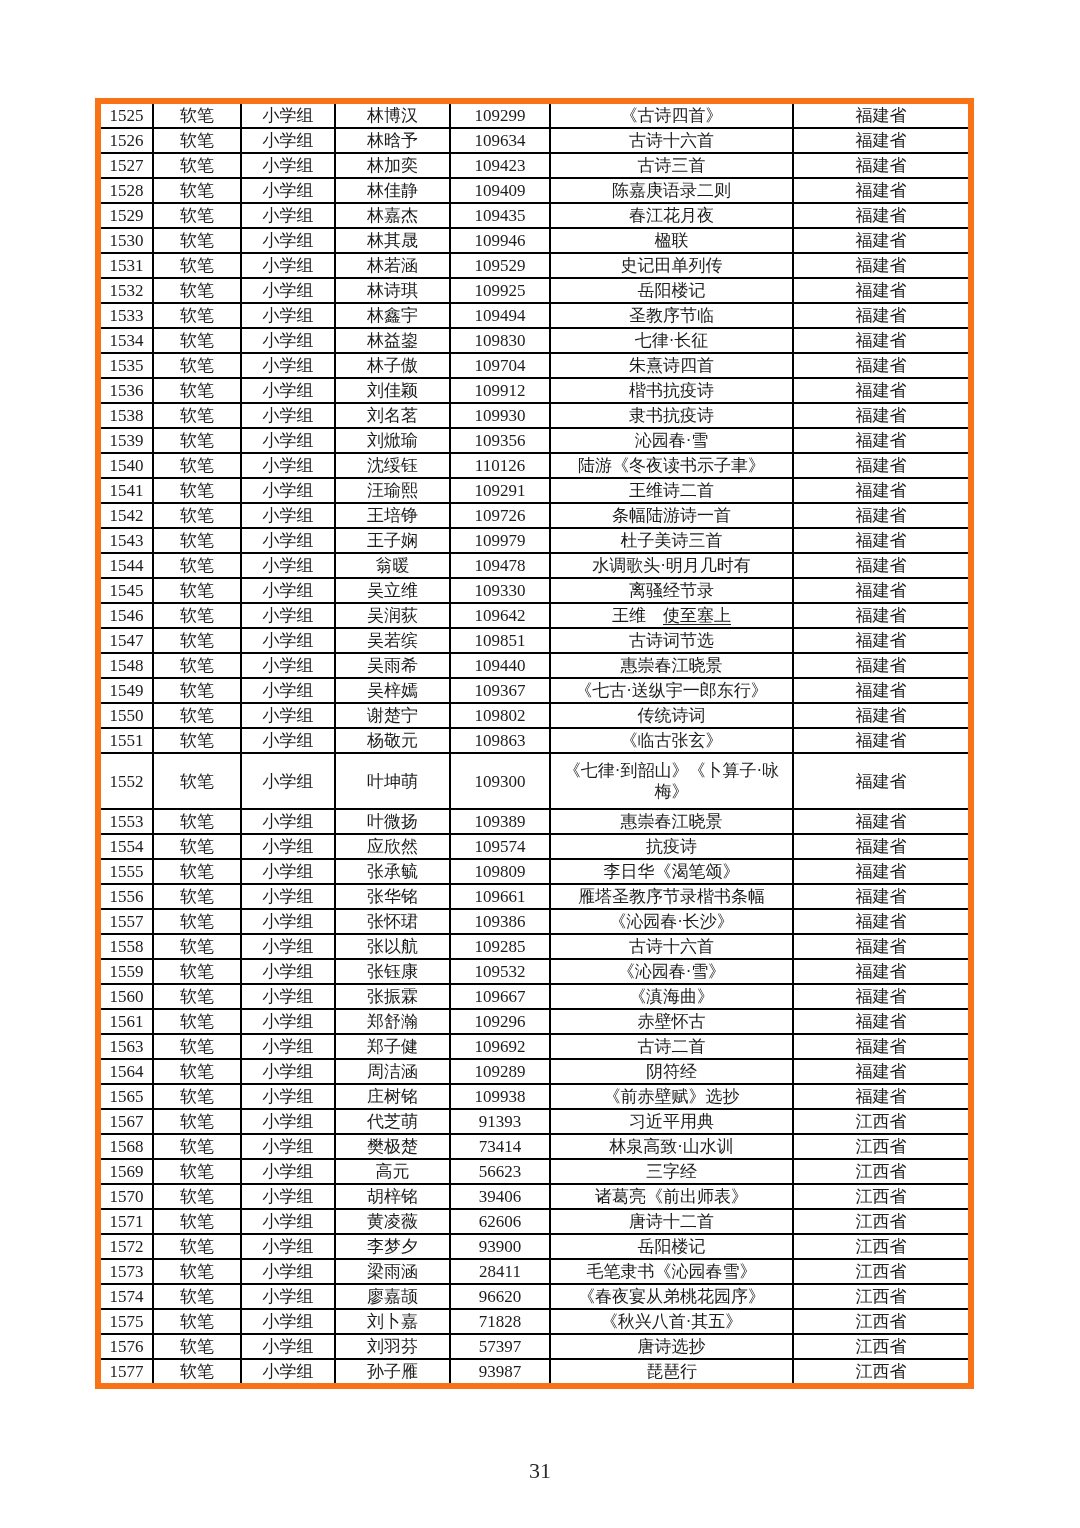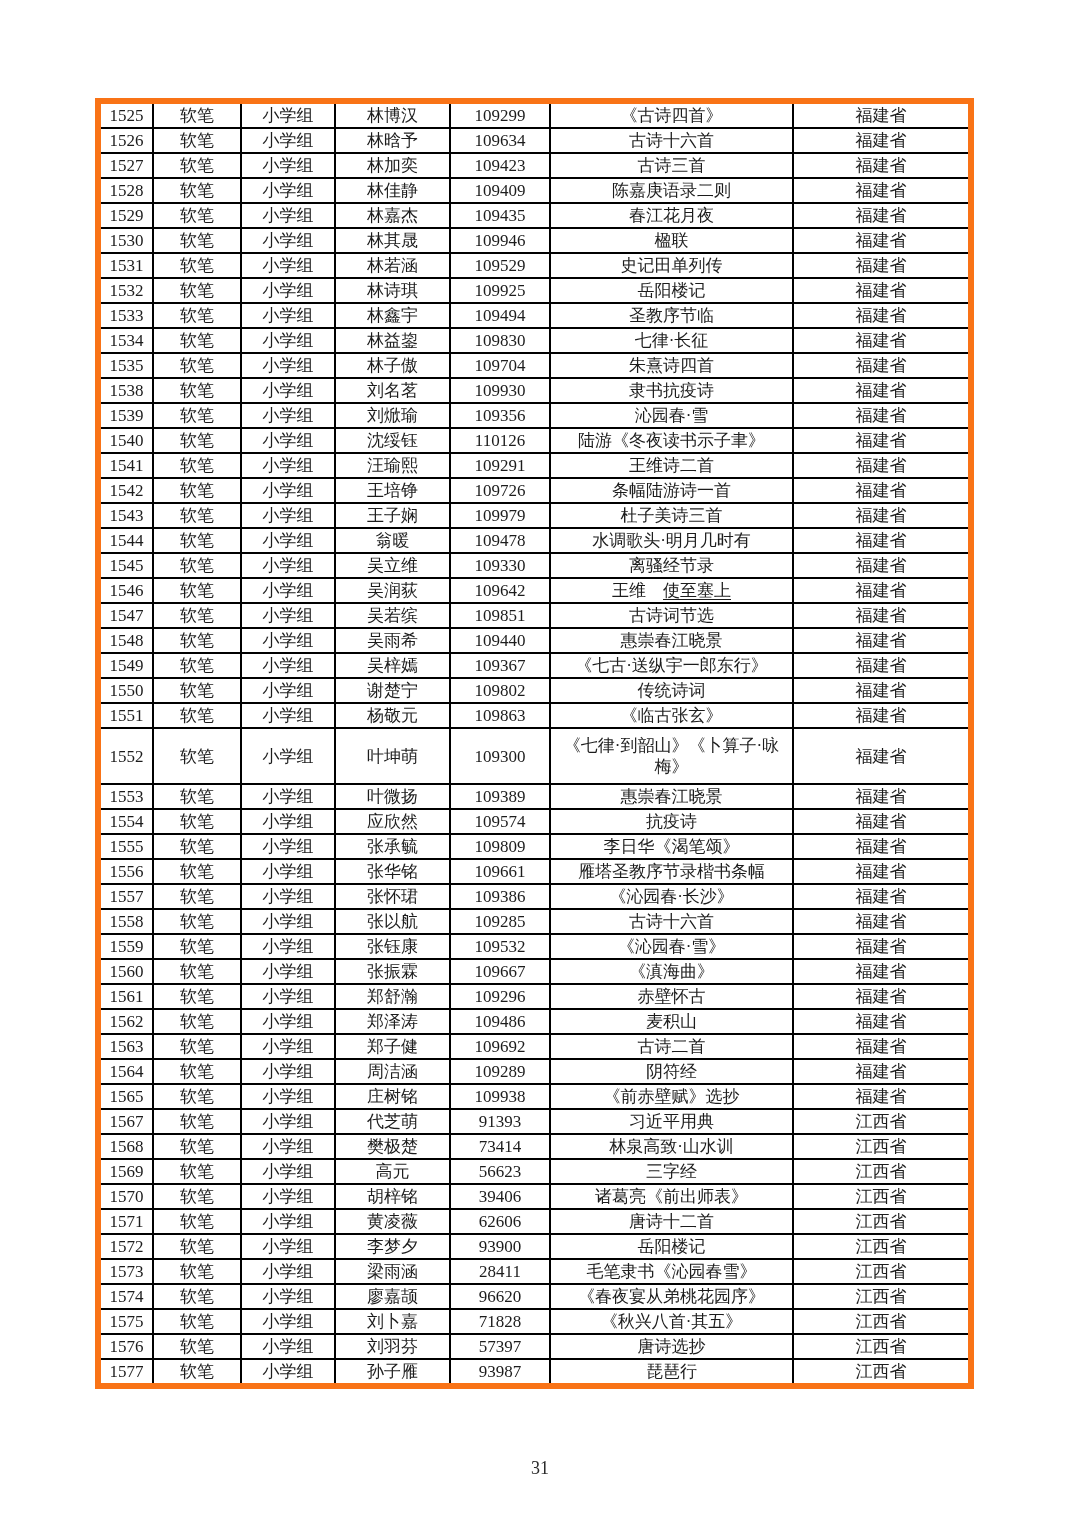--- a/index.html
+++ b/index.html
@@ -37,21 +37,21 @@
   }
   .u{
     text-decoration:underline;
     text-underline-offset:3px;
   }
   .page-number{
     position:absolute;
     left:0;right:0;
     top:1458px;
     text-align:center;
-    font-size:18px;
+    font-size:22px;
     color:#2a2a2a;
   }
 </style>
 </head>
 <body>
 
 <div class="page">
 
   <table class="results">
     <colgroup>
@@ -157,20 +157,29 @@
         <tr>
           <td class="c-no">1535</td>
           <td class="c-pen">软笔</td>
           <td class="c-group">小学组</td>
           <td class="c-name">林子傲</td>
           <td class="c-id">109704</td>
           <td class="c-work">朱熹诗四首</td>
           <td class="c-prov">福建省</td>
         </tr>
         <tr>
+          <td class="c-no">1536</td>
+          <td class="c-pen">软笔</td>
+          <td class="c-group">小学组</td>
+          <td class="c-name">刘佳颖</td>
+          <td class="c-id">109912</td>
+          <td class="c-work">楷书抗疫诗</td>
+          <td class="c-prov">福建省</td>
+        </tr>
+        <tr>
           <td class="c-no">1538</td>
           <td class="c-pen">软笔</td>
           <td class="c-group">小学组</td>
           <td class="c-name">刘名茗</td>
           <td class="c-id">109930</td>
           <td class="c-work">隶书抗疫诗</td>
           <td class="c-prov">福建省</td>
         </tr>
         <tr>
           <td class="c-no">1539</td>
@@ -370,29 +379,20 @@
           <td class="c-work">《滇海曲》</td>
           <td class="c-prov">福建省</td>
         </tr>
         <tr>
           <td class="c-no">1561</td>
           <td class="c-pen">软笔</td>
           <td class="c-group">小学组</td>
           <td class="c-name">郑舒瀚</td>
           <td class="c-id">109296</td>
           <td class="c-work">赤壁怀古</td>
-          <td class="c-prov">福建省</td>
-        </tr>
-        <tr>
-          <td class="c-no">1562</td>
-          <td class="c-pen">软笔</td>
-          <td class="c-group">小学组</td>
-          <td class="c-name">郑泽涛</td>
-          <td class="c-id">109486</td>
-          <td class="c-work">麦积山</td>
           <td class="c-prov">福建省</td>
         </tr>
         <tr>
           <td class="c-no">1563</td>
           <td class="c-pen">软笔</td>
           <td class="c-group">小学组</td>
           <td class="c-name">郑子健</td>
           <td class="c-id">109692</td>
           <td class="c-work">古诗二首</td>
           <td class="c-prov">福建省</td>

